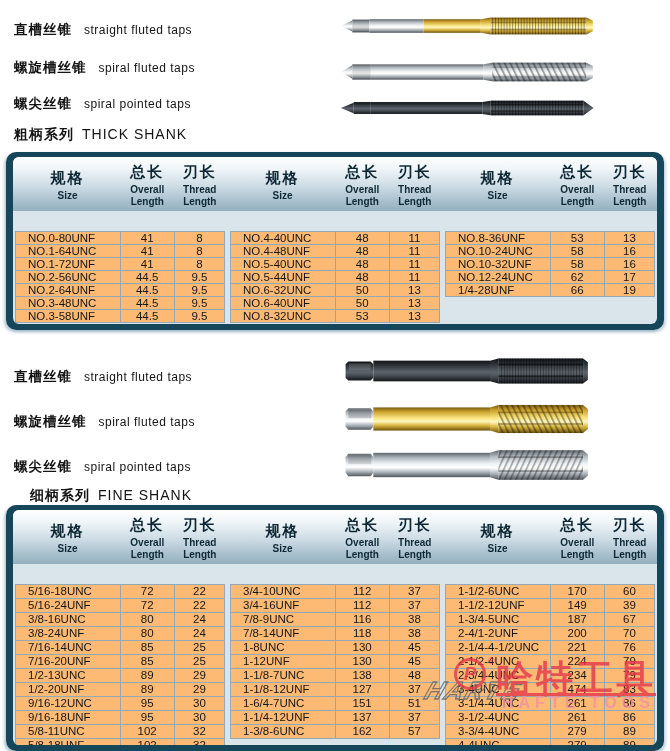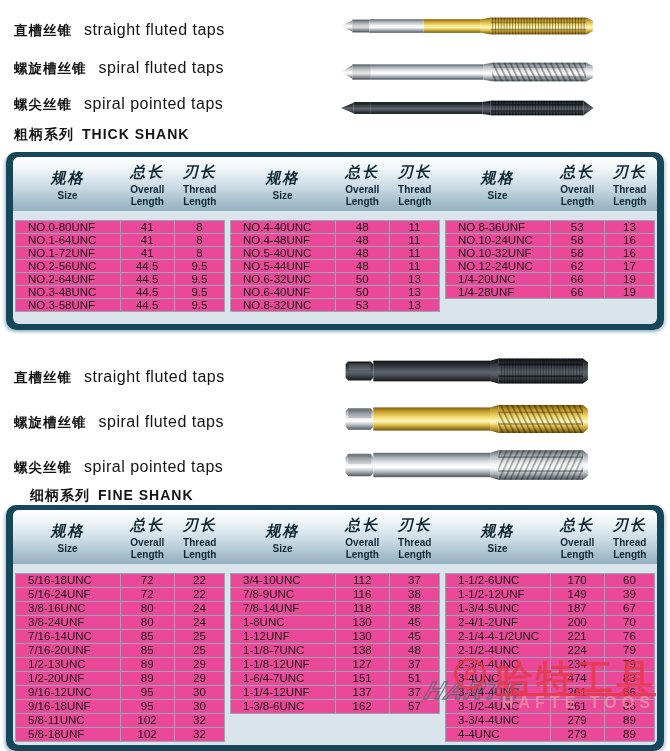--- a/index.html
+++ b/index.html
@@ -5,24 +5,24 @@
   html,body{margin:0;padding:0;}
   body{
     width:670px;height:751px;position:relative;background:#ffffff;overflow:hidden;
     font-family:"Liberation Sans","DejaVu Sans",sans-serif;color:var(--text,#141414);
   }
   .abs{position:absolute;justify-content:flex-end;}
 
   
   .label-row{display:flex;align-items:baseline;gap:12px;white-space:nowrap;}
   .label-zh{font-weight:bold;font-size:13.5px;letter-spacing:1px;}
-  .label-en{font-size:16px;letter-spacing:.5px;}
+  .label-en{font-size:12px;letter-spacing:.5px;}
   .series-heading{display:flex;gap:8px;align-items:baseline;white-space:nowrap;}
   .series-zh{font-weight:bold;font-size:14px;letter-spacing:1px;}
-  .series-en{font-weight:bold;font-size:14px;letter-spacing:1px;}
+  .series-en{font-weight:normal;font-size:14px;letter-spacing:1px;}
 
   
   .table-block{
     position:absolute;left:6px;width:658px;
     background:linear-gradient(180deg,var(--frame,#16465a),var(--frame,#16465a));
     border-radius:10px;
     padding:5px 7px 6px 7px;box-sizing:border-box;
     box-shadow:-2px 2px 3px rgba(130,165,185,.55),2px 2px 3px rgba(130,165,185,.45);
   }
   .table-inner{
@@ -35,25 +35,25 @@
     background:linear-gradient(180deg,#ffffff 0%,#eff5f8 22%,#ccdbe4 55%,#a8c0cd 82%,#94b0bf 100%);
   }
   .groups-grid{
     position:relative;display:grid;grid-template-columns:1fr 1fr 1fr;gap:5px;
     padding:0 2px;box-sizing:border-box;
   }
   .group-header{
     display:grid;grid-template-columns:50% 26% 24%;height:54px;align-items:center;
   }
   .hcell{display:flex;flex-direction:column;align-items:center;justify-content:center;gap:2px;padding-top:2px;}
-  .hcell .zh{font-size:15px;font-weight:bold;color:var(--header-text,#0d2834);letter-spacing:2px;font-style:italic;}
+  .hcell .zh{font-size:15px;font-weight:bold;color:var(--header-text,#0d2834);letter-spacing:2px;}
   .hcell .en{font-size:10px;font-weight:bold;color:var(--header-text,#0d2834);line-height:1.12;text-align:center;max-width:58px;}
   table.spec-table{
-    width:100%;table-layout:fixed;border-collapse:collapse;background:#ec4899;
-    border:1.5px solid var(--table-border,#3f5d6b);margin-top:9px;
+    width:100%;table-layout:fixed;border-collapse:collapse;background:#fdba74;
+    border:1.5px solid var(--table-border,#3f5d6b);margin-top:20px;
   }
   .spec-table td{
     border:1px solid var(--grid-line,#93a9b5);
     font-size:11.5px;color:#161616;text-align:center;
     padding:0 2px;overflow:hidden;white-space:nowrap;
   }
   .spec-table td.size{text-align:left;padding-left:12px;}
   .thick .spec-table td{height:12px;line-height:12px;}
   .fine  .spec-table td{height:13px;line-height:13px;}
 
@@ -359,25 +359,20 @@
                 <td>16</td>
               </tr>
 
               <tr>
                 <td class="size">NO.12-24UNC</td>
                 <td>62</td>
                 <td>17</td>
               </tr>
 
 
-              <tr>
-                <td class="size">1/4-20UNC</td>
-                <td>66</td>
-                <td>19</td>
-              </tr>
 
               <tr>
                 <td class="size">1/4-28UNF</td>
                 <td>66</td>
                 <td>19</td>
               </tr>
             </tbody>
         </table>
       </div>
 
@@ -563,20 +558,25 @@
               <col style="width:24%">
             </colgroup>
           <tbody>
 
               <tr>
                 <td class="size">3/4-10UNC</td>
                 <td>112</td>
                 <td>37</td>
               </tr>
 
+              <tr>
+                <td class="size">3/4-16UNF</td>
+                <td>112</td>
+                <td>37</td>
+              </tr>
 
               <tr>
                 <td class="size">7/8-9UNC</td>
                 <td>116</td>
                 <td>38</td>
               </tr>
 
               <tr>
                 <td class="size">7/8-14UNF</td>
                 <td>118</td>

